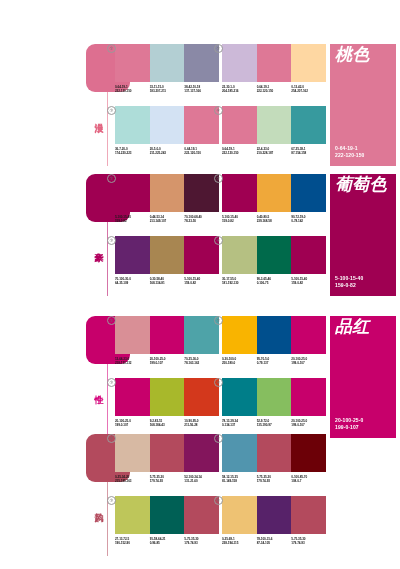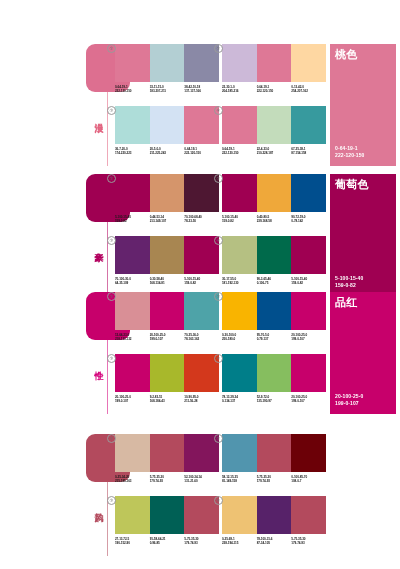--- a/index.html
+++ b/index.html
@@ -6,21 +6,21 @@
   body{
     width:400px;height:569px;background:#ffffff;
     font-family:"Liberation Sans","DejaVu Sans",sans-serif;
     overflow:hidden;position:relative;
   }
   .page{position:absolute;inset:0;}
 
   .section{position:absolute;left:0;width:400px;height:130px;}
   .sec0{top:40px;}
   .sec1{top:170px;}
-  .sec2{top:288px;}
+  .sec2{top:312px;}
   .sec3{top:430px;}
 
   
   .mood-chip{
     position:absolute;left:86px;top:4px;width:44px;height:48px;
     border-radius:9px 9px 9px 9px;
   }
   .mood-stem{
     position:absolute;left:107px;top:52px;width:1px;height:74px;
     background:#e8a0b8;
@@ -56,22 +56,22 @@
     font-family:"Liberation Sans",sans-serif;
     white-space:nowrap;
   }
 
   
   .named{
     position:absolute;left:330px;top:4px;width:66px;height:122px;
   }
   .named-title{
     position:absolute;left:5px;top:4px;
-    color:#ffffff;font-size:11px;line-height:13px;font-weight:bold;
-    letter-spacing:0.3px;white-space:nowrap;
+    color:#ffffff;font-size:17px;line-height:13px;font-weight:bold;
+    letter-spacing:0.3px;white-space:nowrap;font-style:italic;
   }
   .named-codes{
     position:absolute;left:5px;bottom:7px;
     color:#ffffff;font-weight:bold;
     font-size:5px;line-height:7px;letter-spacing:0.1px;
     white-space:nowrap;
   }
 </style>
 </head>
 <body>

